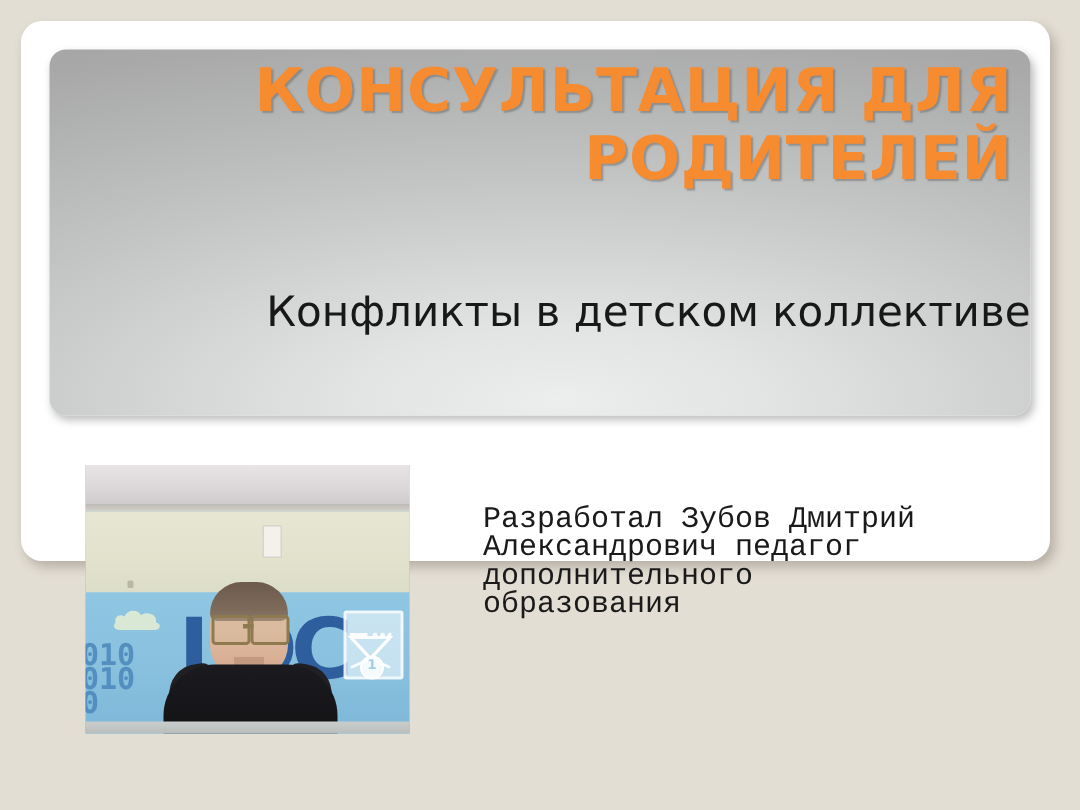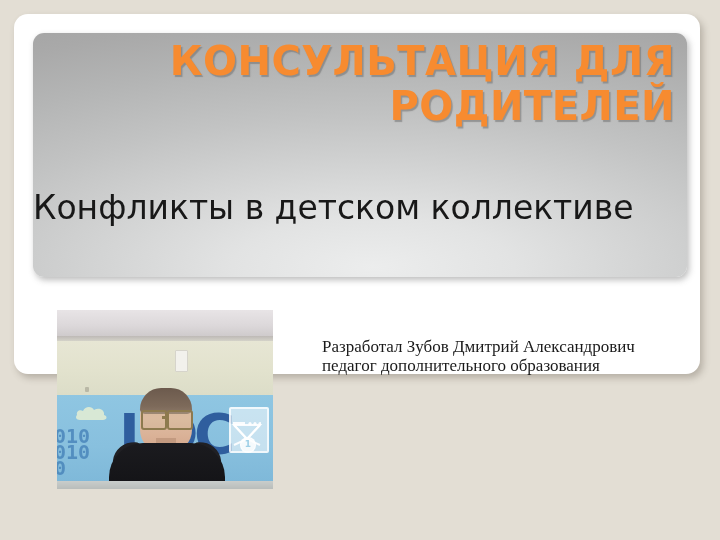--- a/index.html
+++ b/index.html
@@ -69,22 +69,22 @@
     color: #f78b30;
     text-shadow: 1.5px 1.5px 1px rgba(110,110,110,0.55);
     font-family: "DejaVu Sans", "Liberation Sans", sans-serif;
   }
 
   #subtitle-heading {
     position: absolute;
     left: 0;
     right: 0;
     top: 158px;
-    text-align: left;
-    font-size: 33px;
+    text-align: right;
+    font-size: 28px;
     line-height: 34px;
     color: #181818;
     font-weight: normal;
     font-family: "DejaVu Sans", "Liberation Sans", sans-serif;
   }
 
   
   #author-photo {
     position: absolute;
     left: 43px;
@@ -224,24 +224,24 @@
     left: 0; top: 171px; width: 100%; height: 8px;
     background: linear-gradient(180deg,#c9cdcb 0%, #b9bdbb 100%);
   }
 
   
   #author-text {
     position: absolute;
     left: 308px;
     top: 323px;
     width: 320px;
-    font-size: 17px;
+    font-size: 20px;
     line-height: 19px;
     color: #1a1a1a;
-    font-family: Liberation Serif, serif;
+    font-family: Liberation Mono, monospace;
     text-align: left;
   }
 </style>
 </head>
 <body>
 
 <div id="slide-canvas">
 
   <div id="slide-card">
 

